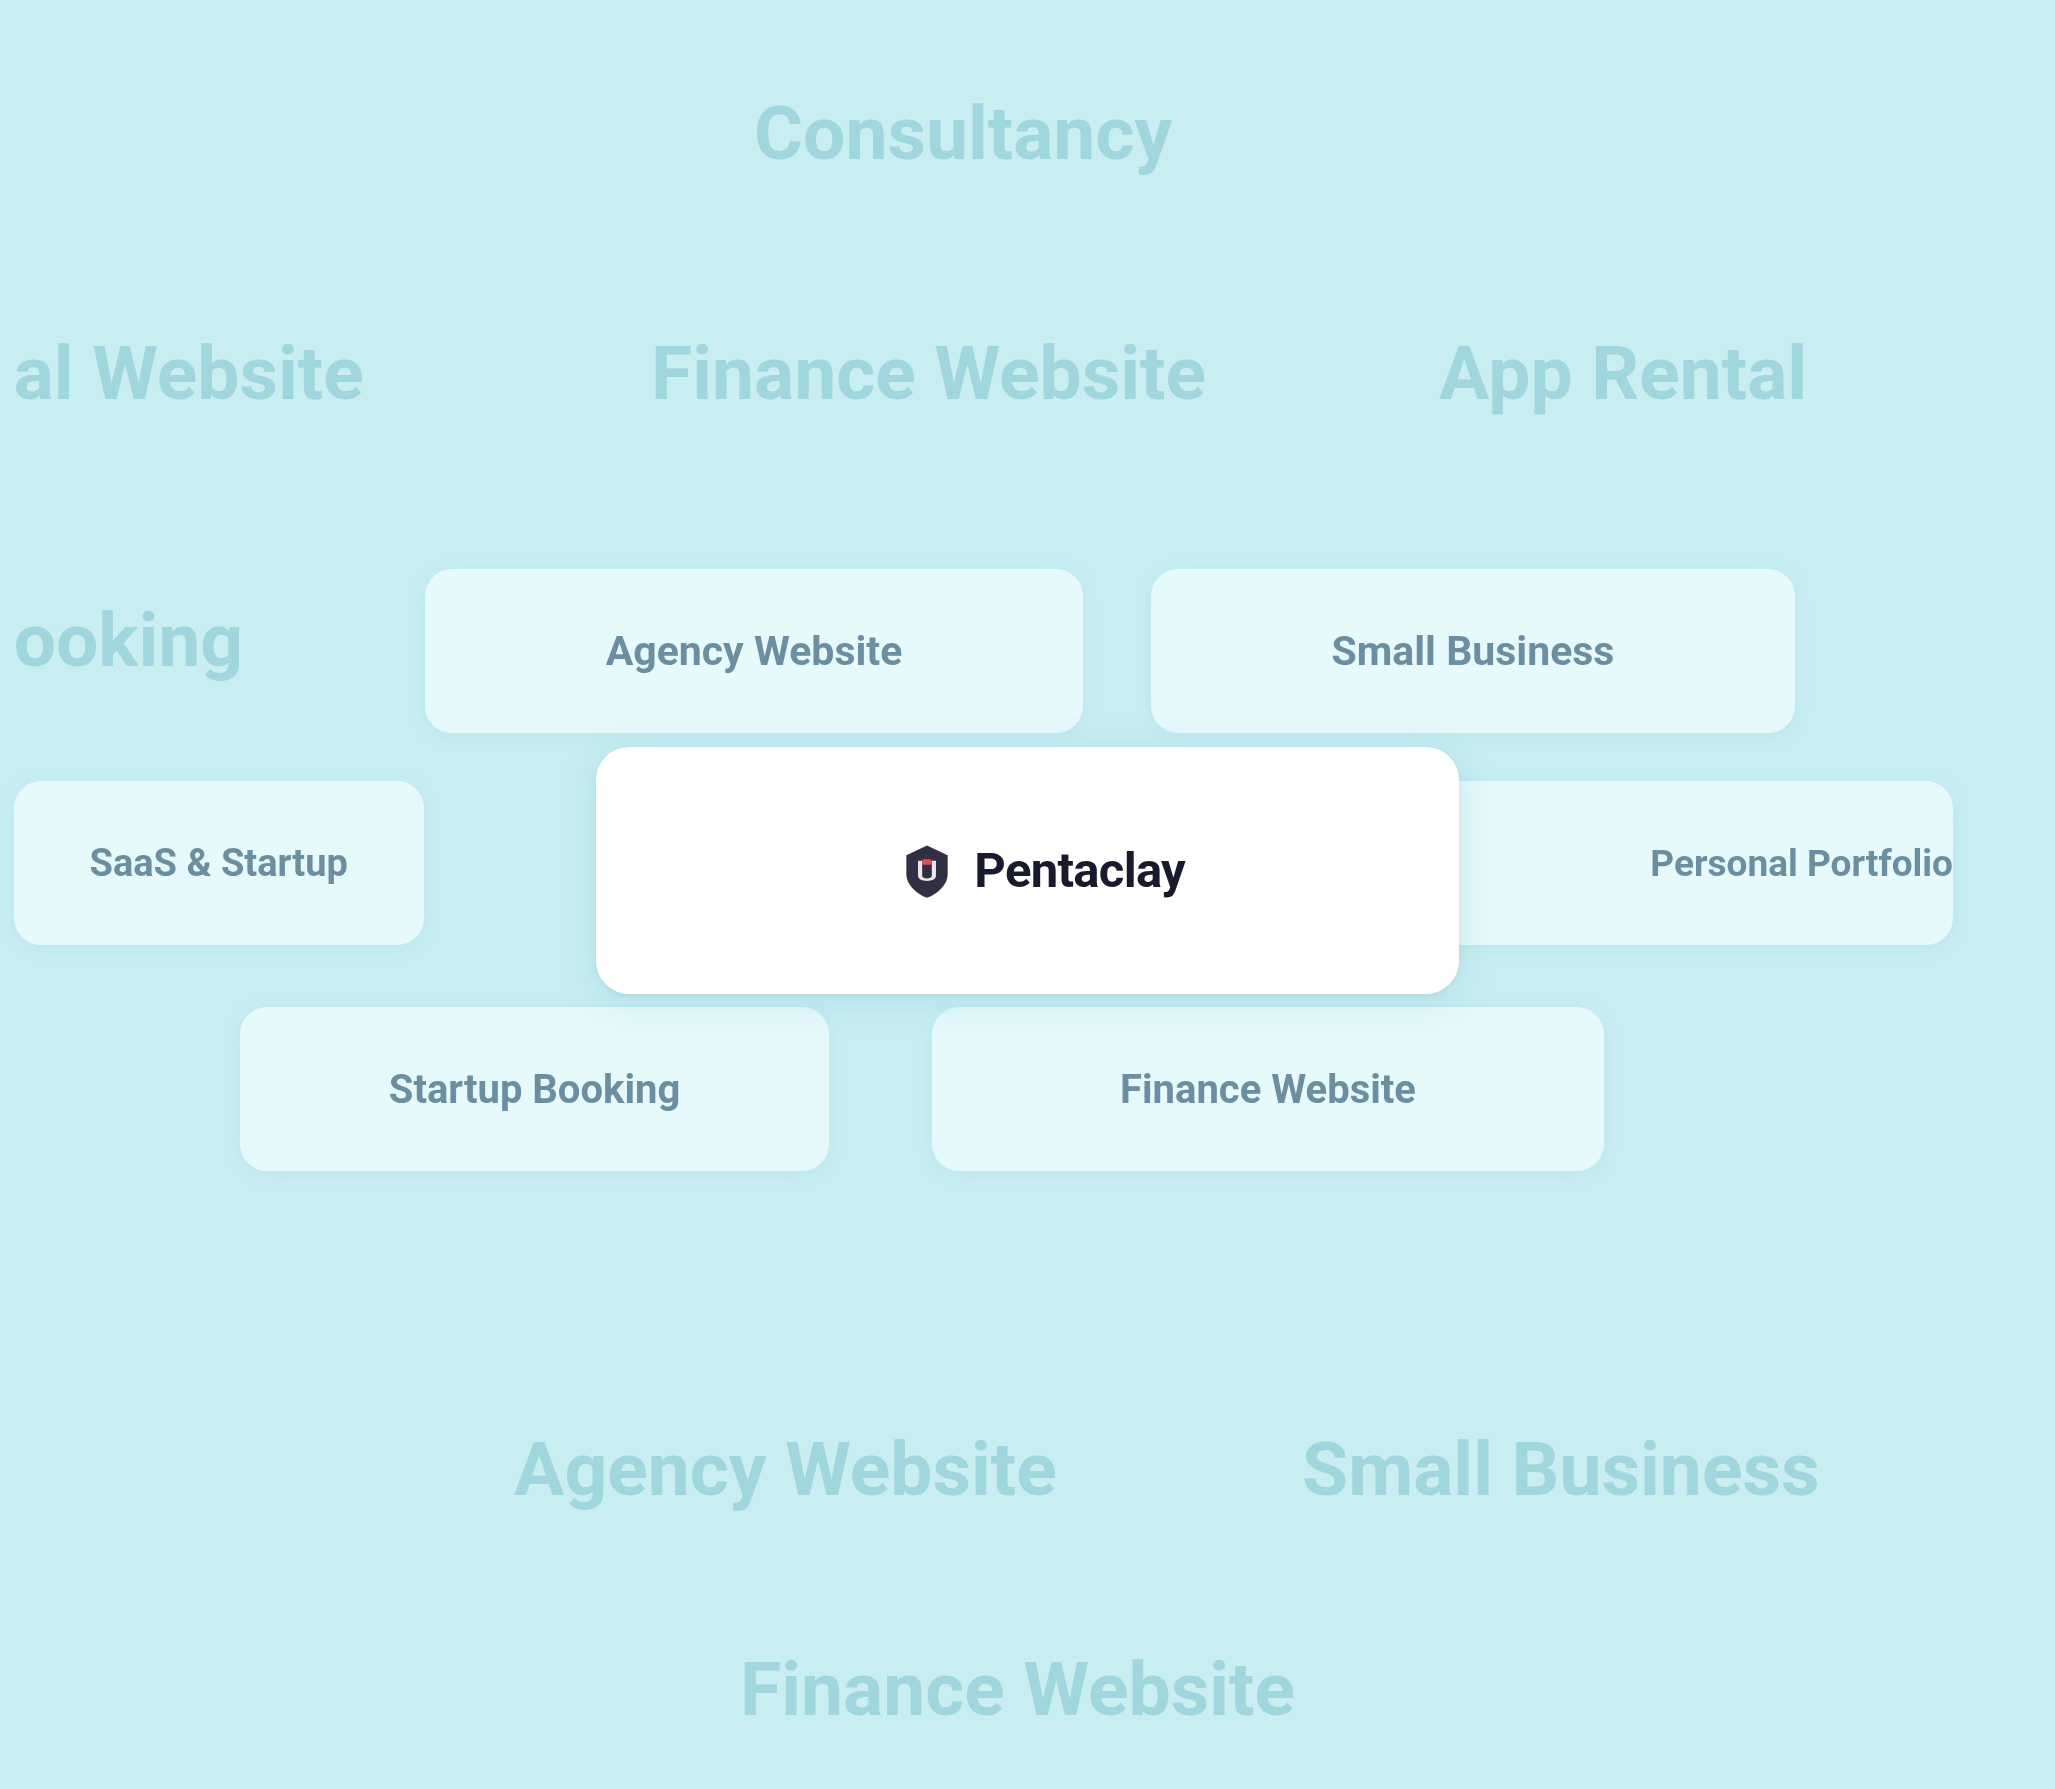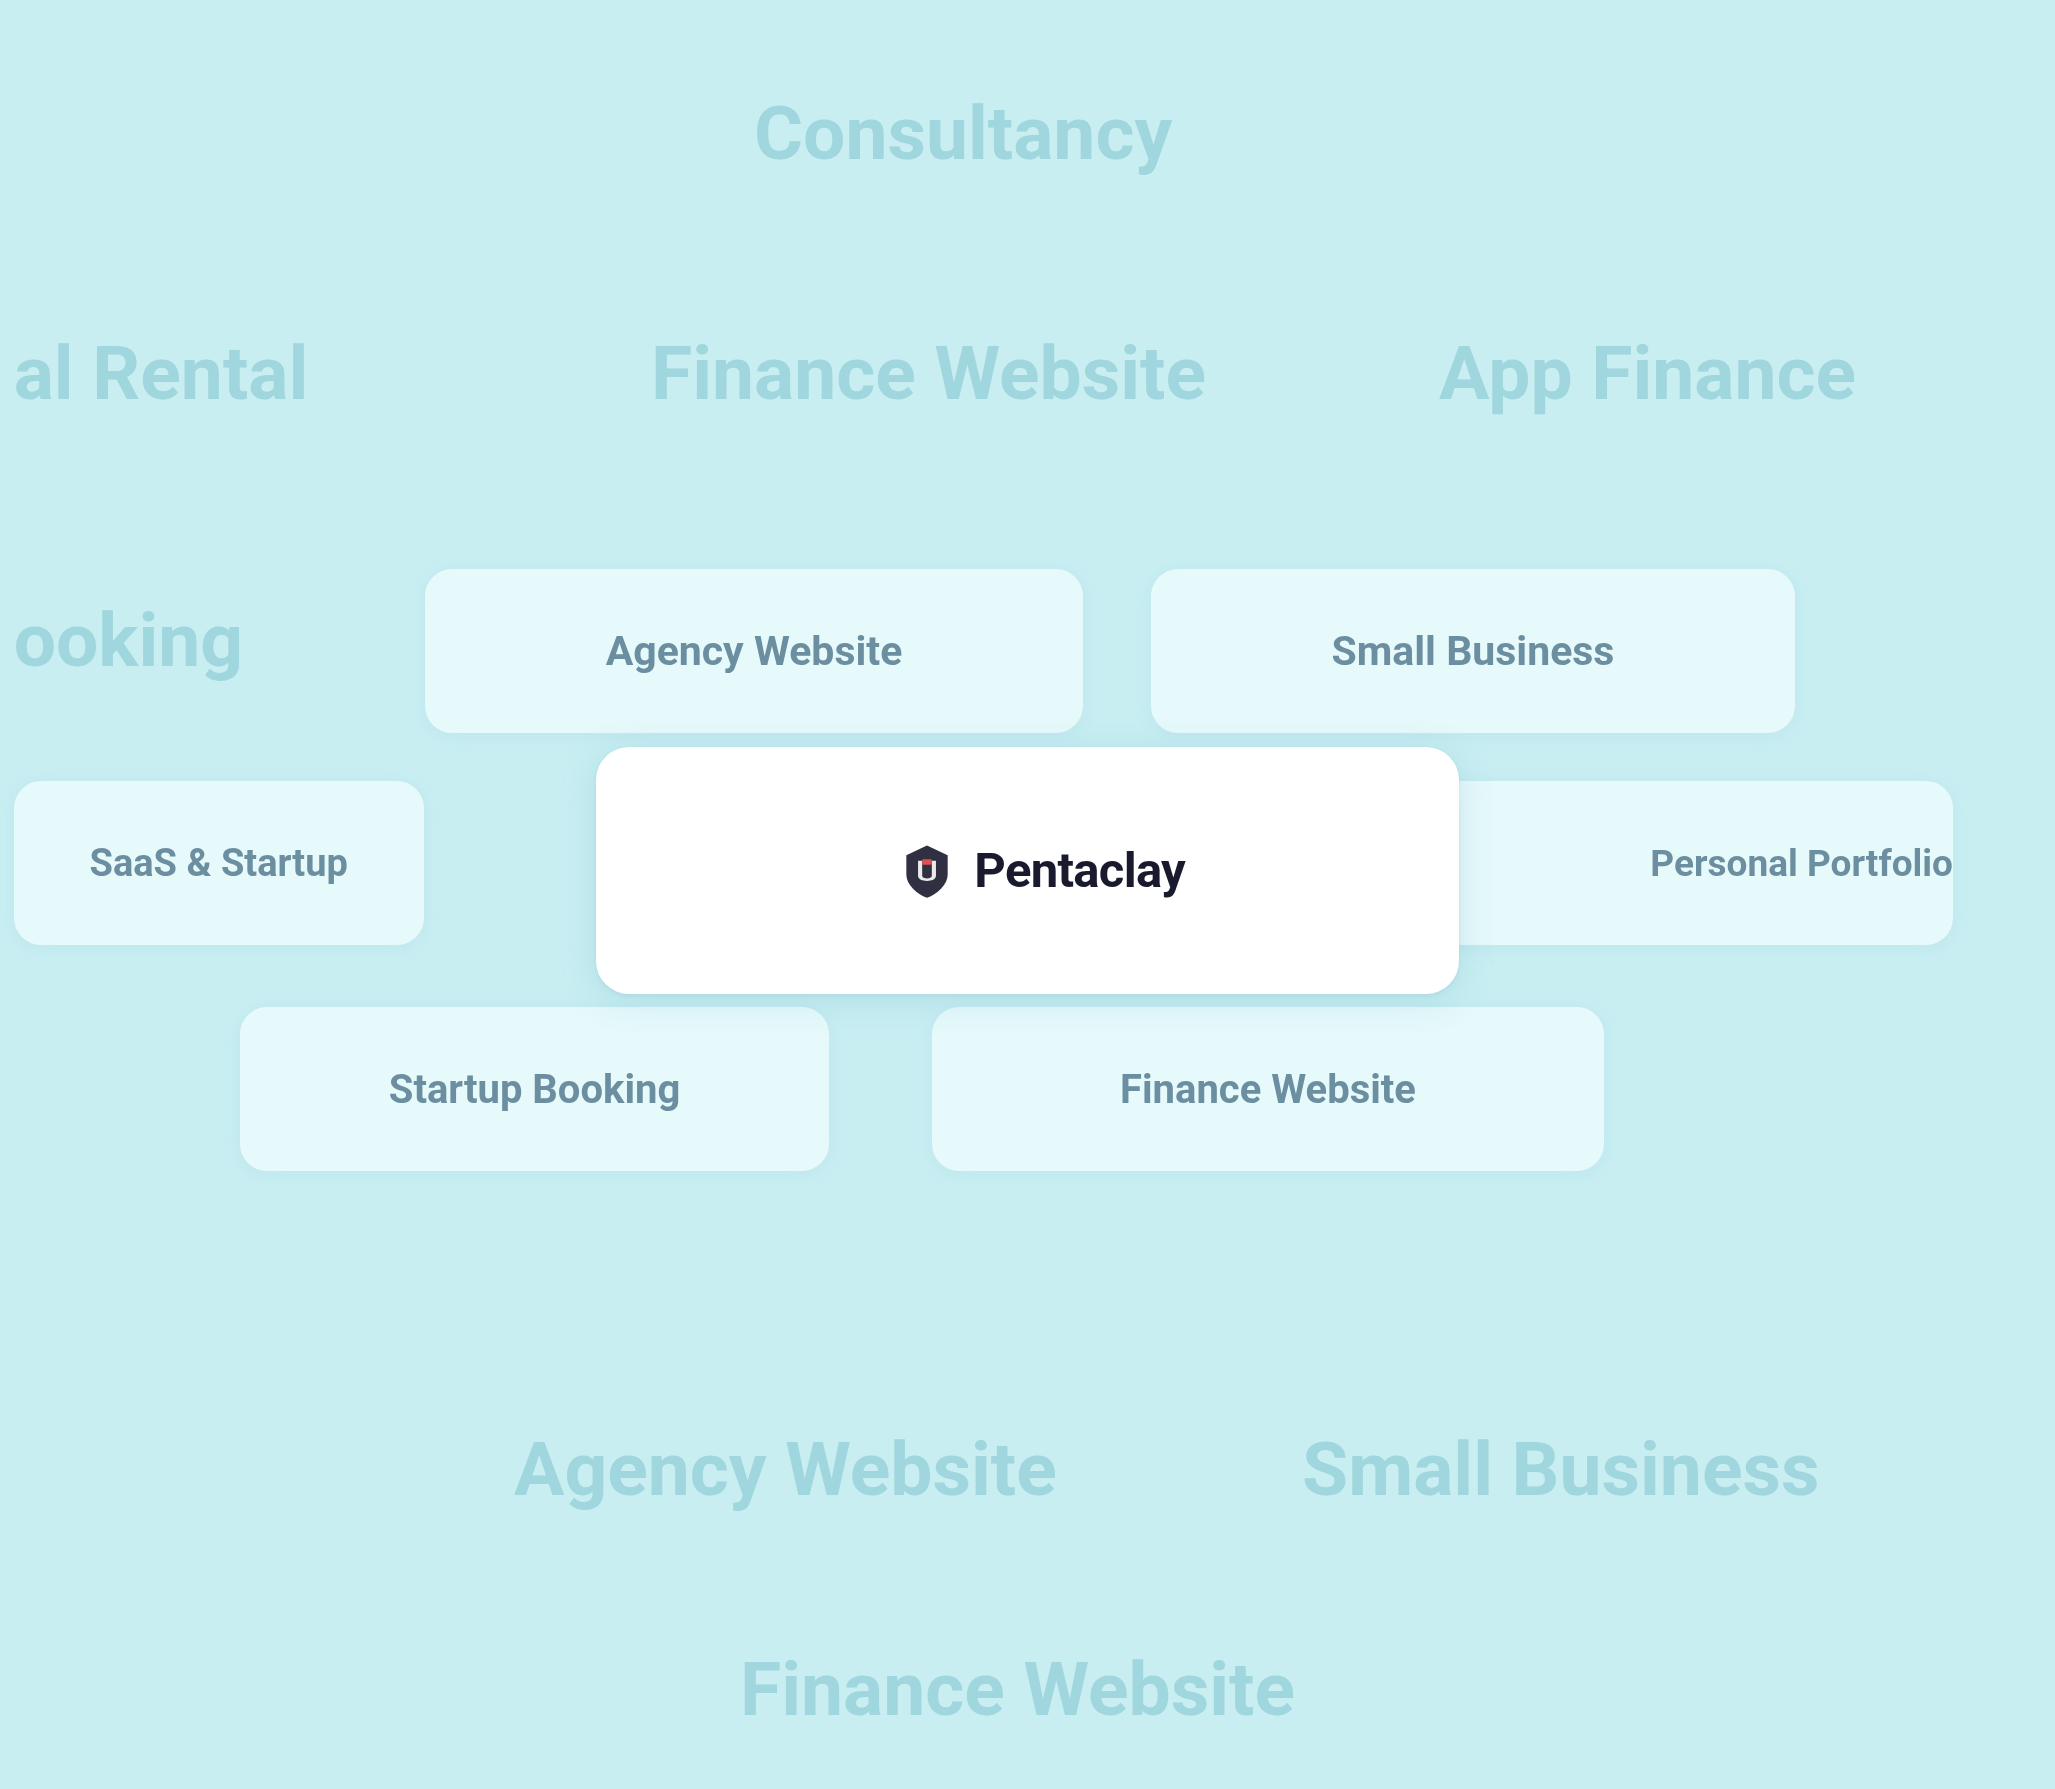--- a/index.html
+++ b/index.html
@@ -78,23 +78,23 @@
   </style>
 </head>
 <body>
 
 <div class="scene">
 
   <div class="bg-label" style="top: 89px; left: 754px; font-size: 75px;">Consultancy</div>
 
   <div class="bg-label" style="top: 329px; left: 651px; font-size: 75px;">Finance Website</div>
 
-  <div class="bg-label" style="top: 329px; left: 1439px; font-size: 75px;">App Finance</div>
+  <div class="bg-label" style="top: 329px; left: 1439px; font-size: 75px;">App Rental</div>
 
-  <div class="bg-label" style="top: 329px; left: 13.7px; font-size: 75px;">al Rental</div>
+  <div class="bg-label" style="top: 329px; left: 13.7px; font-size: 75px;">al Website</div>
 
   <div class="bg-label" style="top: 596px; left: 13.7px; font-size: 75px;">ooking</div>
 
   <div class="bg-label" style="top: 1425px; left: 514px; font-size: 75px;">Agency Website</div>
 
   <div class="bg-label" style="top: 1425px; left: 1302px; font-size: 75px;">Small Business</div>
 
   <div class="bg-label" style="top: 1645px; left: 740px; font-size: 75px;">Finance Website</div>
 
   <div class="card" style="top: 569px; left: 425px; width: 658px; height: 164px; font-size: 41px;">

